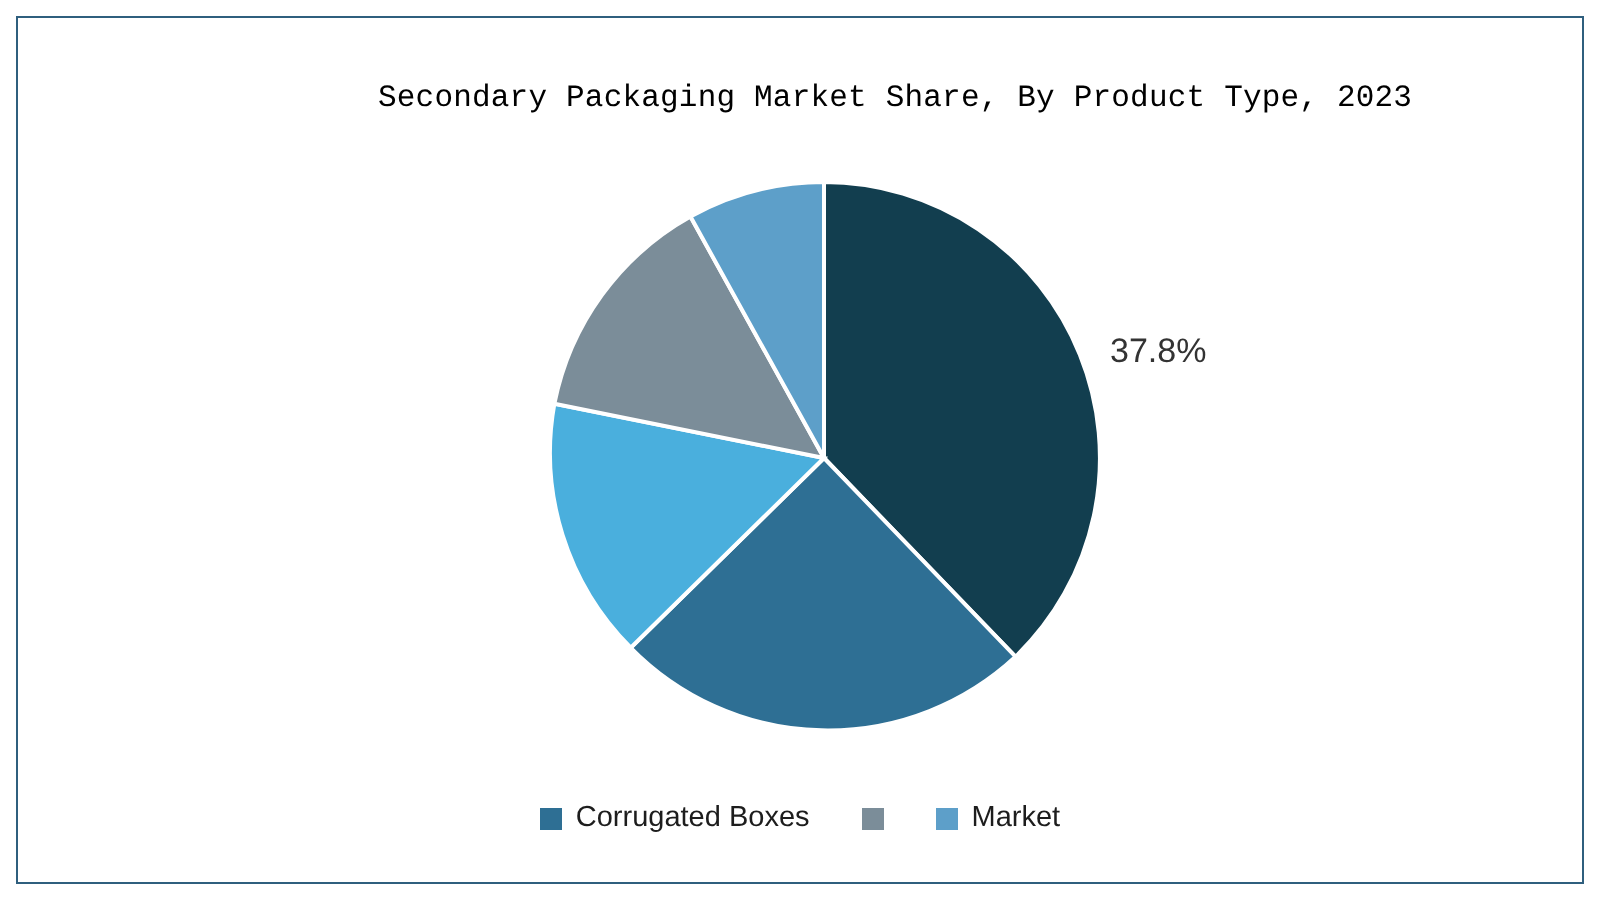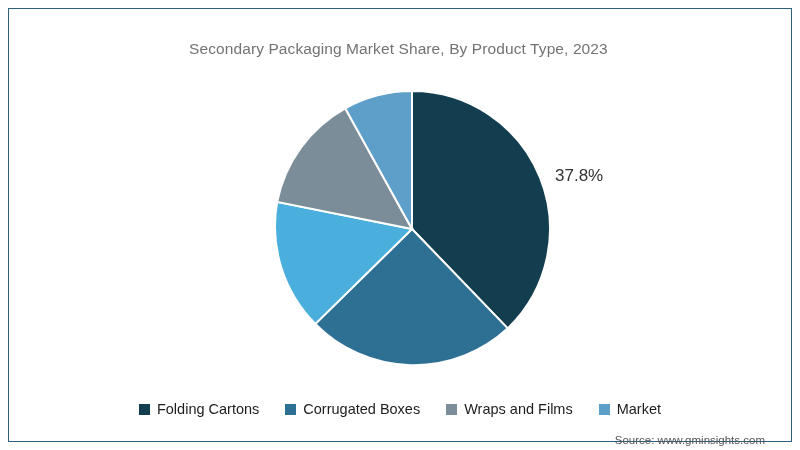--- a/index.html
+++ b/index.html
@@ -21,23 +21,24 @@
     height: 434px;
     border: 1px solid #2f5f7e;
     box-sizing: border-box;
     background: #ffffff;
   }
   .title {
     position: absolute;
     left: 180px;
     top: 31px;
     font-size: 15.5px;
-    color: #737373;
+    color: #000000;
     letter-spacing: 0.1px;
     white-space: nowrap;
+    font-family: Liberation Mono, monospace;
   }
   .chart-area {
     position: absolute;
     left: 265px;
     top: 82px;
     width: 276px;
     height: 276px;
   }
   .pie {
     position: absolute;
@@ -107,32 +108,26 @@
       <path fill="#7b8d99" stroke="#ffffff" stroke-width="2" d="M138,138 L3.19,110.86 A138,138 0 0,1 71.23,17.27 Z"></path>
 
       <path fill="#5d9fc9" stroke="#ffffff" stroke-width="2" d="M138,138 L71.23,17.27 A138,138 0 0,1 138,0 Z"></path>
     </svg>
   </div>
 
   <div class="pct-label">37.8%</div>
 
   <div class="legend">
     <div class="legend-item">
-      <span class="legend-swatch" style="background:#123e4f"></span>
-      <span class="legend-label">Folding Cartons</span>
-    </div>
-    <div class="legend-item">
       <span class="legend-swatch" style="background:#2e6f94"></span>
       <span class="legend-label">Corrugated Boxes</span>
     </div>
     <div class="legend-item">
       <span class="legend-swatch" style="background:#7b8d99"></span>
-      <span class="legend-label">Wraps and Films</span>
     </div>
     <div class="legend-item">
       <span class="legend-swatch" style="background:#5d9fc9"></span>
       <span class="legend-label">Market</span>
     </div>
   </div>
 
-  <div class="source">Source: www.gminsights.com</div>
 
 </div>
 
 </body></html>

